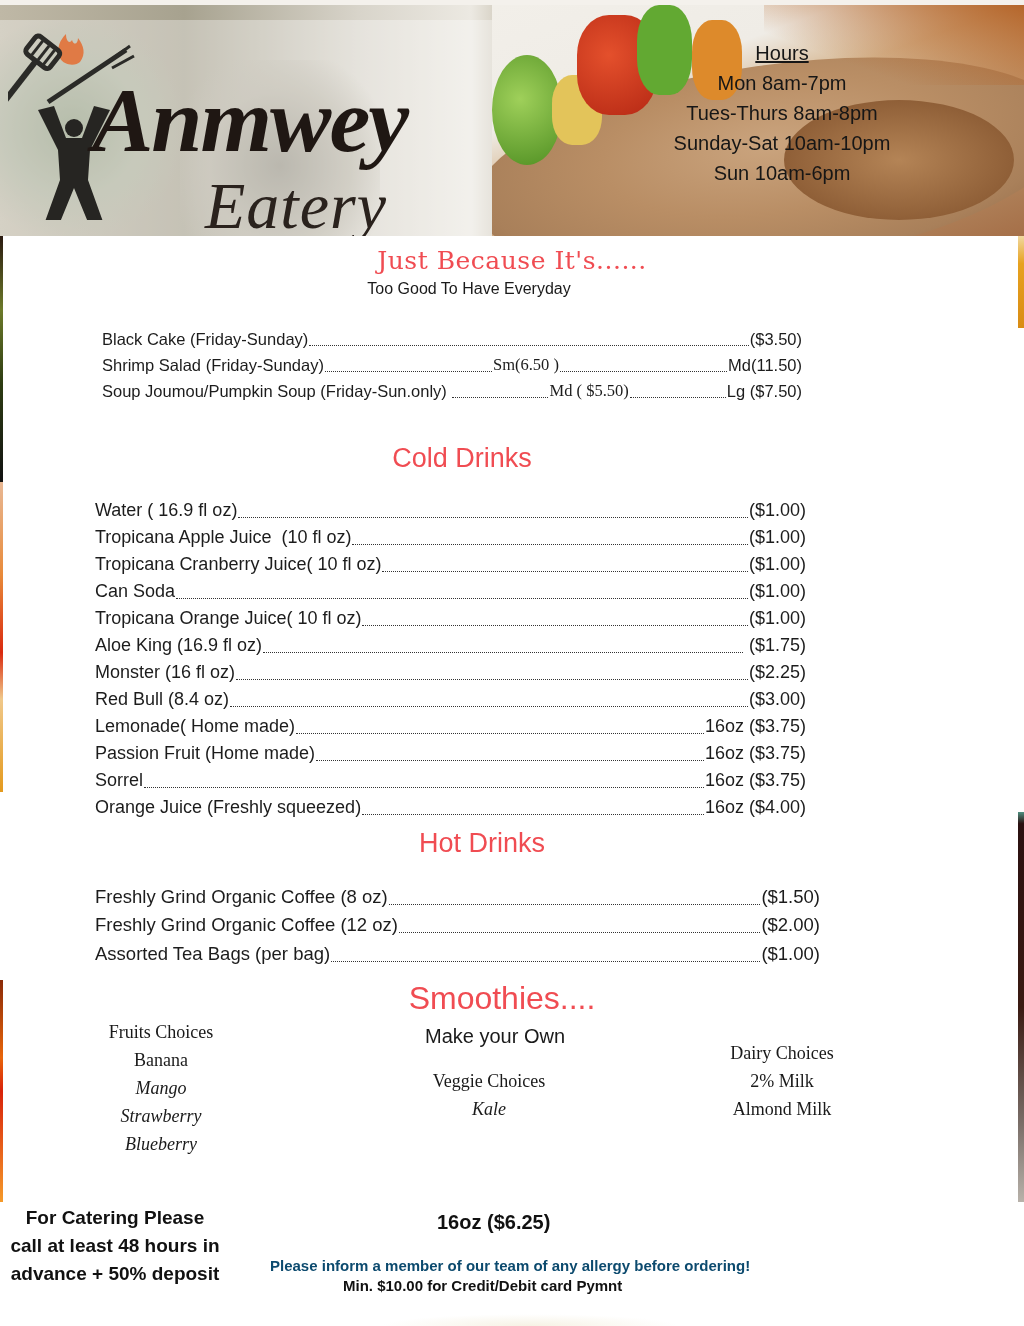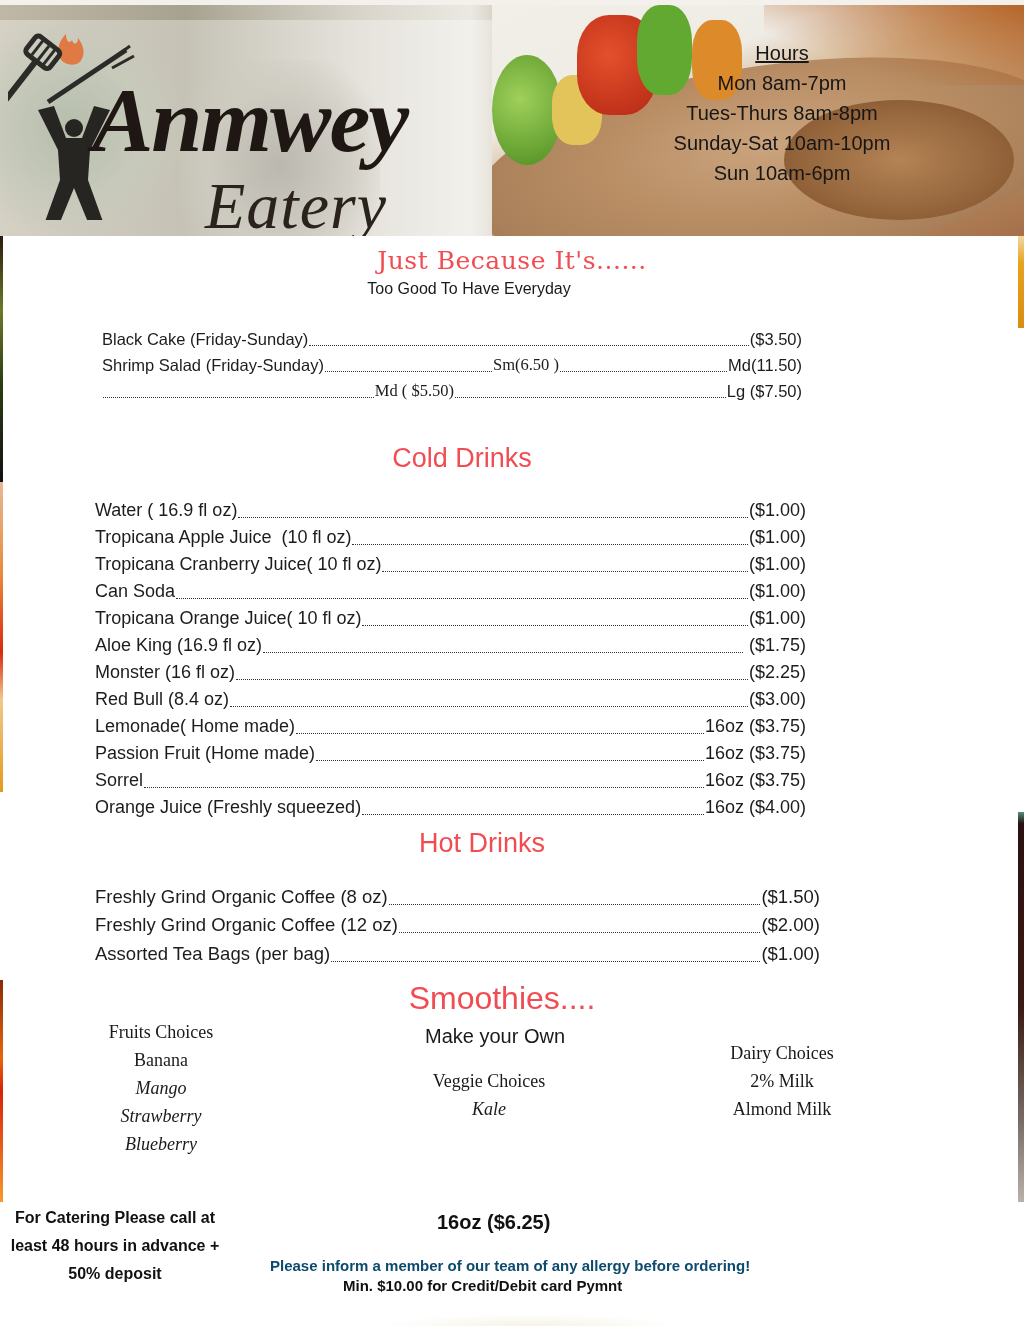--- a/index.html
+++ b/index.html
@@ -64,21 +64,21 @@
     .special-list .menu-row { height: 26px; }
     .cold-list { left: 95px; top: 494px; width: 711px; font-size: 18px; }
     .cold-list .menu-row { height: 27px; }
     .hot-list { left: 95px; top: 879px; width: 725px; font-size: 18.5px; }
     .hot-list .menu-row { height: 28.5px; }
 
     .smoothie-col { position: absolute; text-align: center; font-family: "Liberation Serif", serif; font-size: 18px; line-height: 28px; color: #1a1a1a; }
     .smoothie-col .it { font-style: italic; }
     .make-own { position: absolute; left: 425px; top: 1025px; font-size: 20px; color: #1a1a1a; }
 
-    .catering { position: absolute; left: 10px; top: 1204px; width: 210px; text-align: center; font-weight: bold; font-size: 16px; line-height: 28px; color: #111; }
+    .catering { position: absolute; left: 10px; top: 1204px; width: 210px; text-align: center; font-weight: bold; font-size: 19px; line-height: 28px; color: #111; }
     .smoothie-price { position: absolute; left: 437px; top: 1211px; font-weight: bold; font-size: 20px; color: #111; }
     .allergy { position: absolute; left: 270px; top: 1257px; font-weight: bold; font-size: 15px; color: #0c4a6e; }
     .card-min { position: absolute; left: 343px; top: 1277px; font-weight: bold; font-size: 15px; color: #111; }
     .bottom-fade { position: absolute; left: 380px; top: 1314px; width: 300px; height: 12px; background: radial-gradient(ellipse at 50% 100%, #f6f2e4 0%, rgba(255,255,255,0) 70%); }
   </style>
 </head>
 <body>
 
 <div class="banner">
   <div class="banner-top-strip"></div>
@@ -145,20 +145,21 @@
     <span class="price">($3.50)</span>
   </div>
   <div class="menu-row">
     <span class="name">Shrimp Salad  (Friday-Sunday)</span>
     <span class="dots"></span>
     <span class="mid">Sm(6.50 )</span>
     <span class="dots"></span>
     <span class="price">Md(11.50)</span>
   </div>
   <div class="menu-row">
+    <span class="name" style="white-space:pre;">Soup Joumou/Pumpkin Soup (Friday-Sun.only) </span>
     <span class="dots"></span>
     <span class="mid">Md ( $5.50)</span>
     <span class="dots"></span>
     <span class="price">Lg ($7.50)</span>
   </div>
 </div>
 
 <div class="section-title title-sans" style="top:443px; width:924px;">Cold Drinks</div>
 
 <div class="menu-list cold-list">

